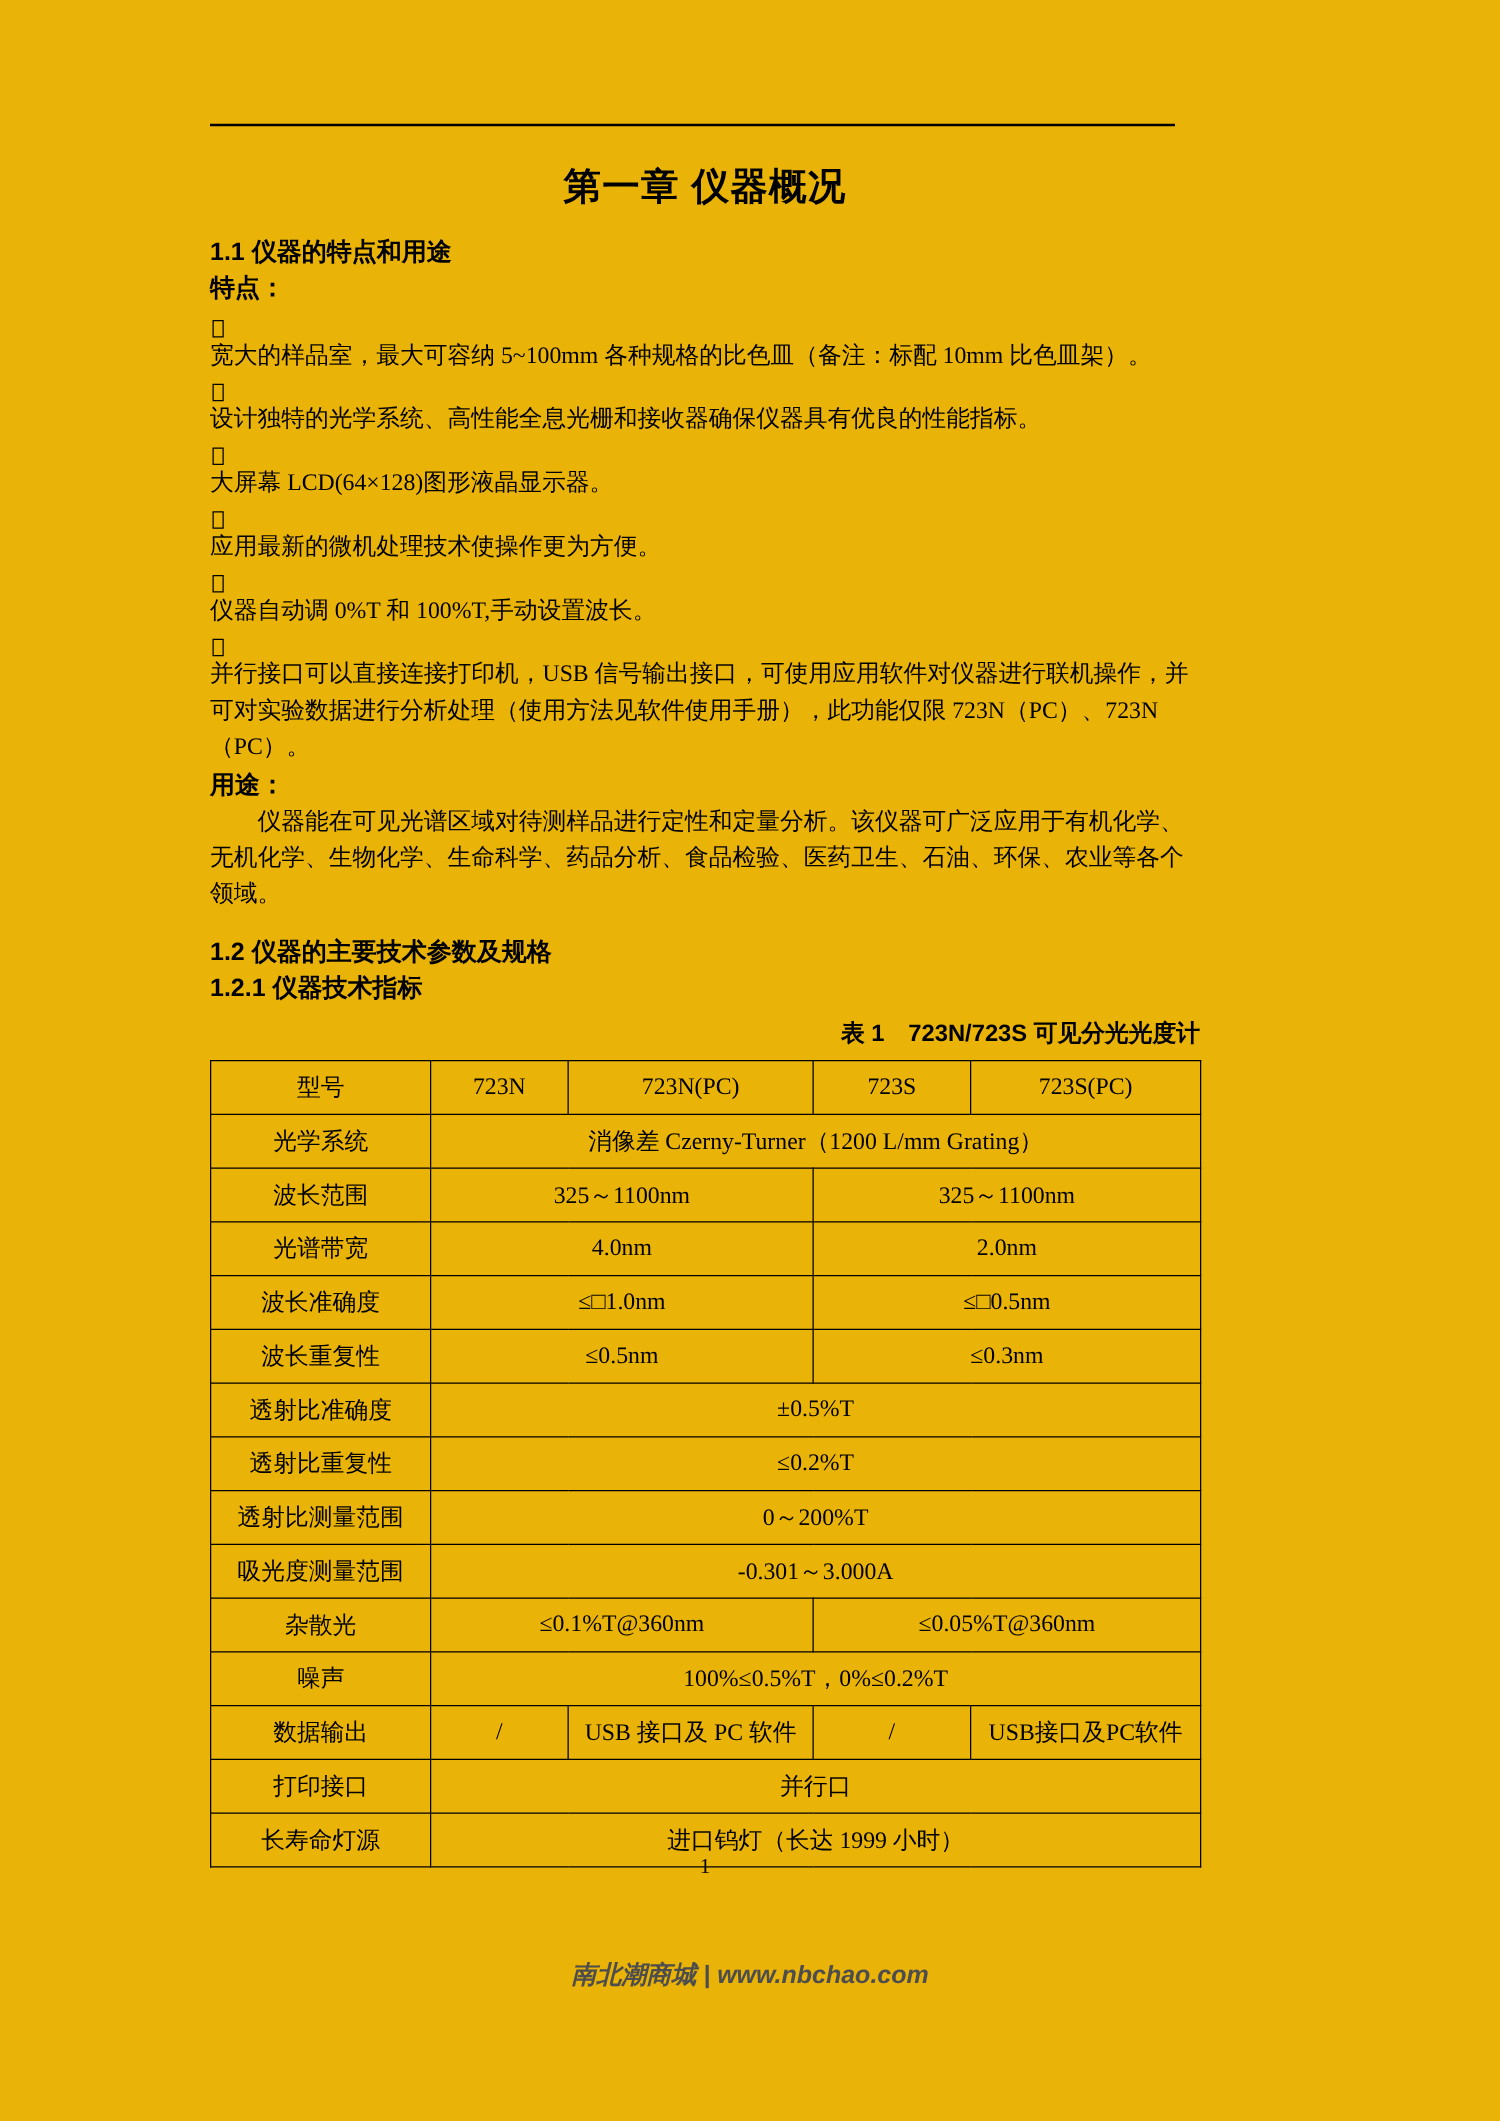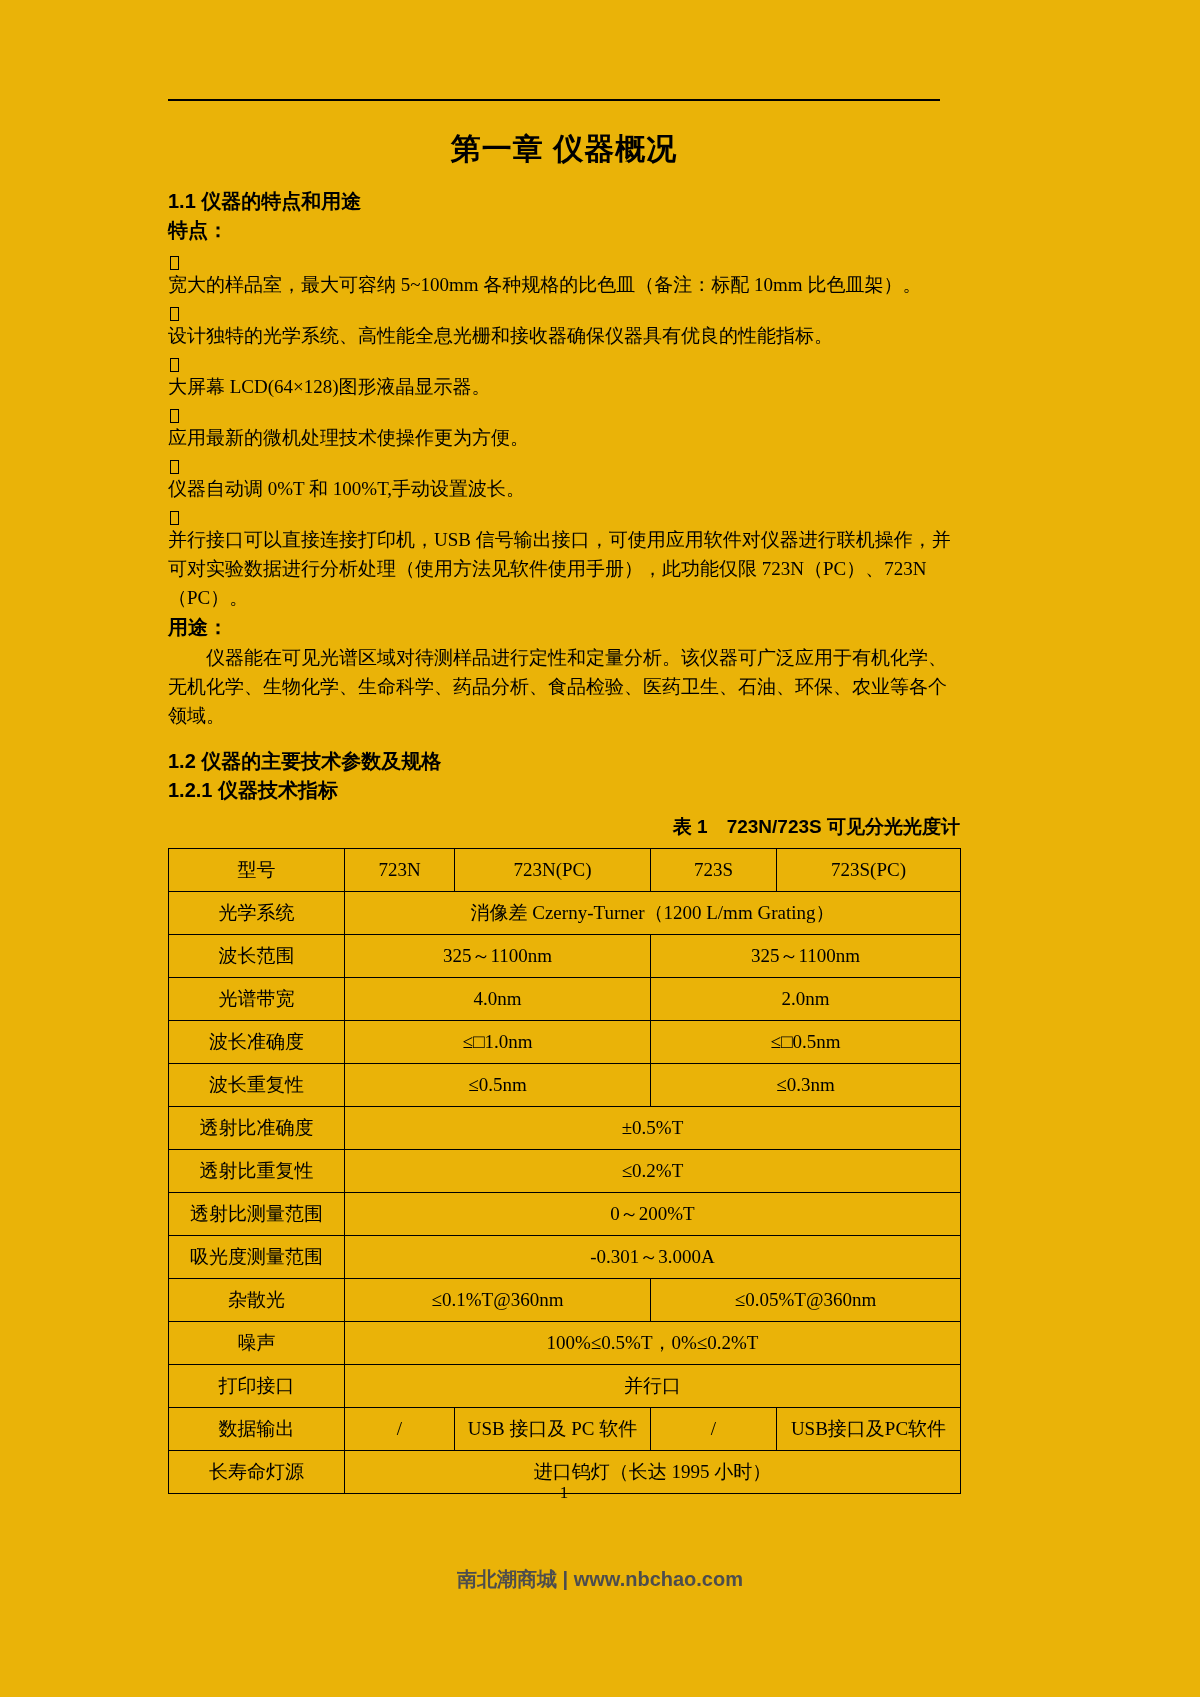--- a/index.html
+++ b/index.html
@@ -69,20 +69,21 @@
   .page-number {
     position:absolute; left:168px; top:1483px;
     width:792px; text-align:center;
     font-size:17px;
   }
   .page-footer {
     position:absolute; left:0; top:1566px;
     width:1200px; text-align:center;
     font-size:20px; font-weight:bold; color:#4d4d4d;
     font-family:"Liberation Sans","DejaVu Sans",sans-serif;
+    font-style:italic;
   }
 </style>
 </head>
 <body>
 
 <div class="page">
   <div class="content">
 
     <div class="top-rule"></div>
 
@@ -188,33 +189,33 @@
         <tr>
           <td>杂散光</td>
           <td colspan="2">≤0.1%T@360nm</td>
           <td colspan="2">≤0.05%T@360nm</td>
         </tr>
         <tr>
           <td>噪声</td>
           <td colspan="4">100%≤0.5%T，0%≤0.2%T</td>
         </tr>
         <tr>
-          <td>打印接口</td>
-          <td colspan="4">并行口</td>
-        </tr>
-        <tr>
           <td>数据输出</td>
           <td>/</td>
           <td>USB 接口及 PC 软件</td>
           <td>/</td>
           <td>USB接口及PC软件</td>
         </tr>
         <tr>
+          <td>打印接口</td>
+          <td colspan="4">并行口</td>
+        </tr>
+        <tr>
           <td>长寿命灯源</td>
-          <td colspan="4">进口钨灯（长达 1995 小时）</td>
+          <td colspan="4">进口钨灯（长达 1999 小时）</td>
         </tr>
       </tbody>
     </table>
 
   </div>
 
   <div class="page-number">1</div>
   <div class="page-footer">南北潮商城 | www.nbchao.com</div>
 </div>
 

